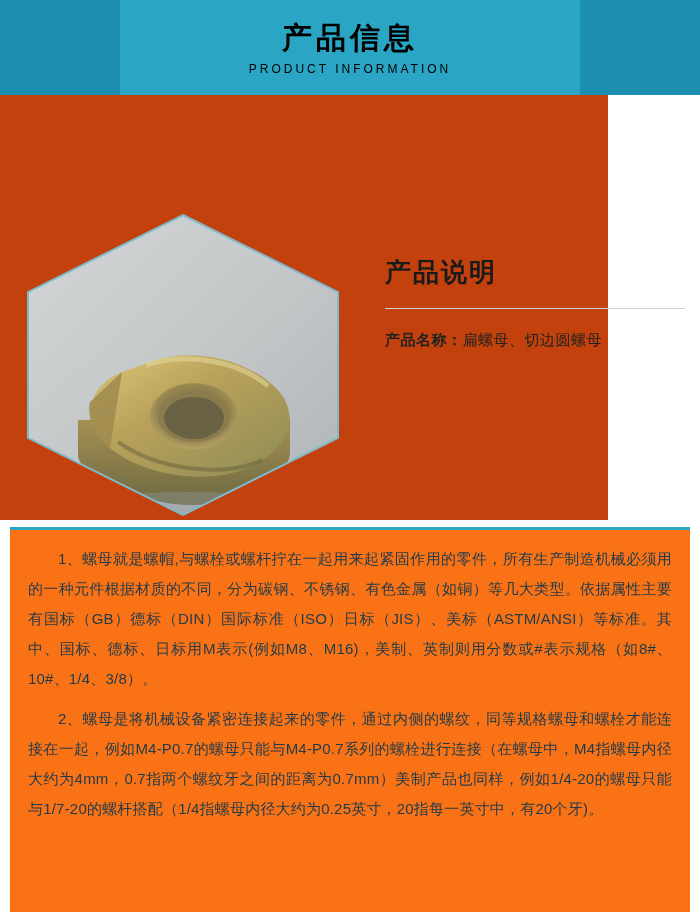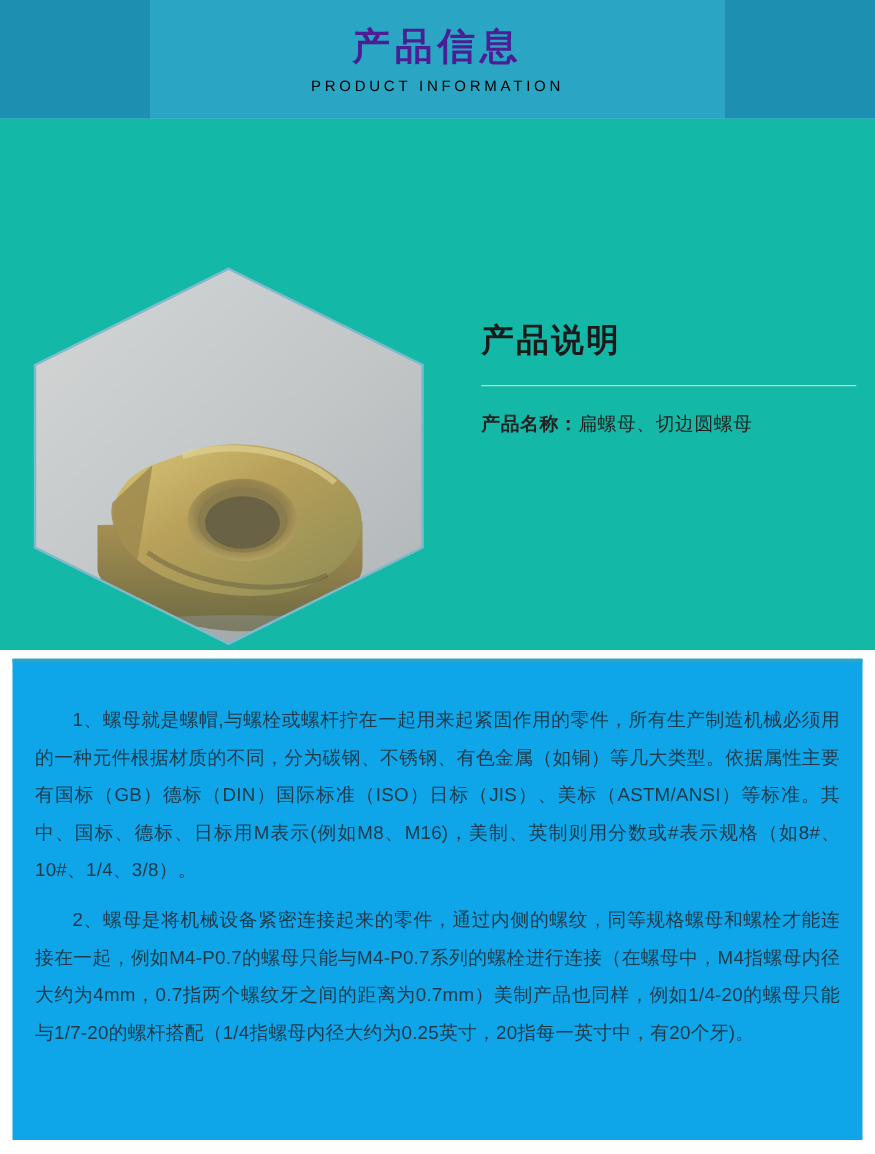--- a/index.html
+++ b/index.html
@@ -41,21 +41,21 @@
     position: absolute;
     left: 120px; top: 0;
     width: 460px; height: 95px;
     background: #2aa6c4;
     display: flex;
     flex-direction: column;
     align-items: center;
     justify-content: center;
   }
   .banner .title-cn {
-    color: #4c1d95;
+    color: #000000;
     font-size: 30px;
     font-weight: bold;
     letter-spacing: 4px;
     line-height: 36px;
   }
   .banner .title-en {
     color: #000000;
     font-size: 12px;
     letter-spacing: 3px;
     margin-top: 6px;
@@ -74,23 +74,23 @@
     width: 7px; height: 7px;
     background: #ffffff;
     transform: rotate(45deg);
   }
   .banner .dot-left { left: 185px; }
   .banner .dot-right { right: 185px; }
 
   
   .product-section {
     position: relative;
-    width: 700px;
+    width: 608px;
     height: 425px;
-    background: #14b8a6;
+    background: #c2410c;
   }
   .hexagon {
     position: absolute;
     left: 18px;
     top: 115px;
     width: 330px;
     height: 310px;
   }
   .hexagon svg { display: block; }
 
@@ -122,23 +122,23 @@
   }
   .info-line .lbl { font-weight: bold; }
 
   
   .text-panel {
     position: absolute;
     left: 10px;
     top: 527px;
     width: 680px;
     height: 385px;
-    background: #0ea5e9;
+    background: #f97316;
     border-top: 3px solid #2aa6c4;
-    padding: 32px 18px 0 18px;
+    padding: 14px 18px 0 18px;
   }
   .para {
     font-size: 15px;
     line-height: 30px;
     color: #1f3a4a;
     text-align: justify;
     letter-spacing: 0.2px;
     margin-bottom: 10px;
   }
   .para .indent { display: inline-block; width: 30px; }

